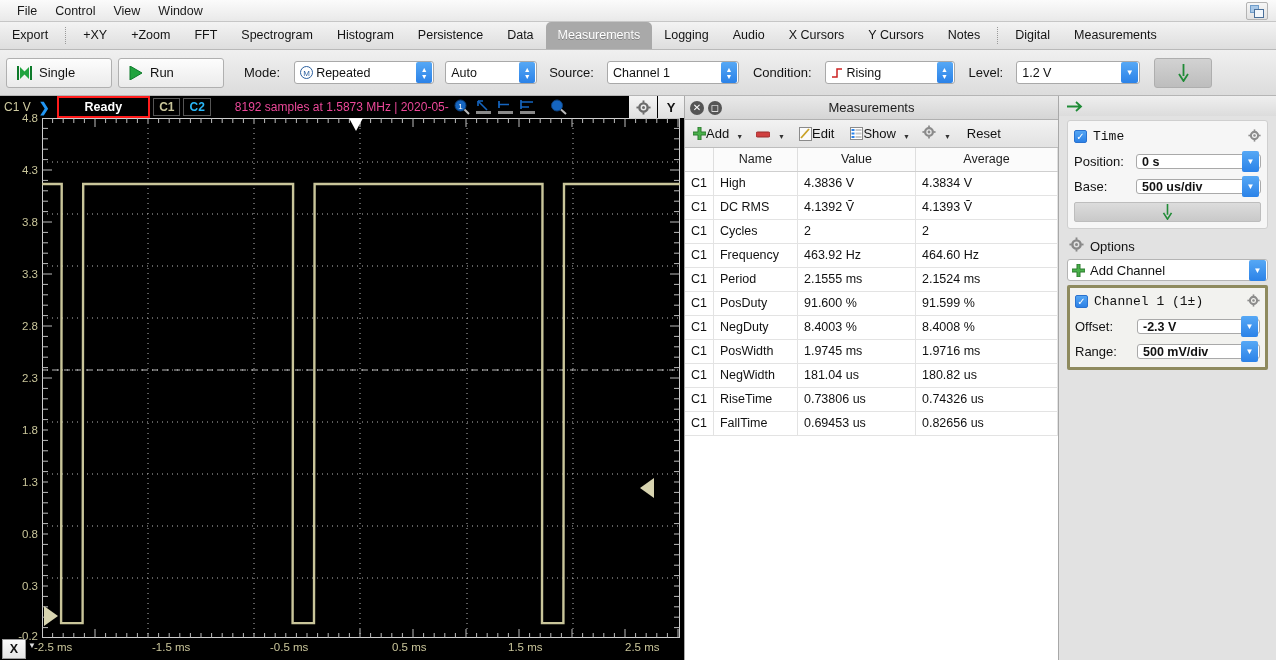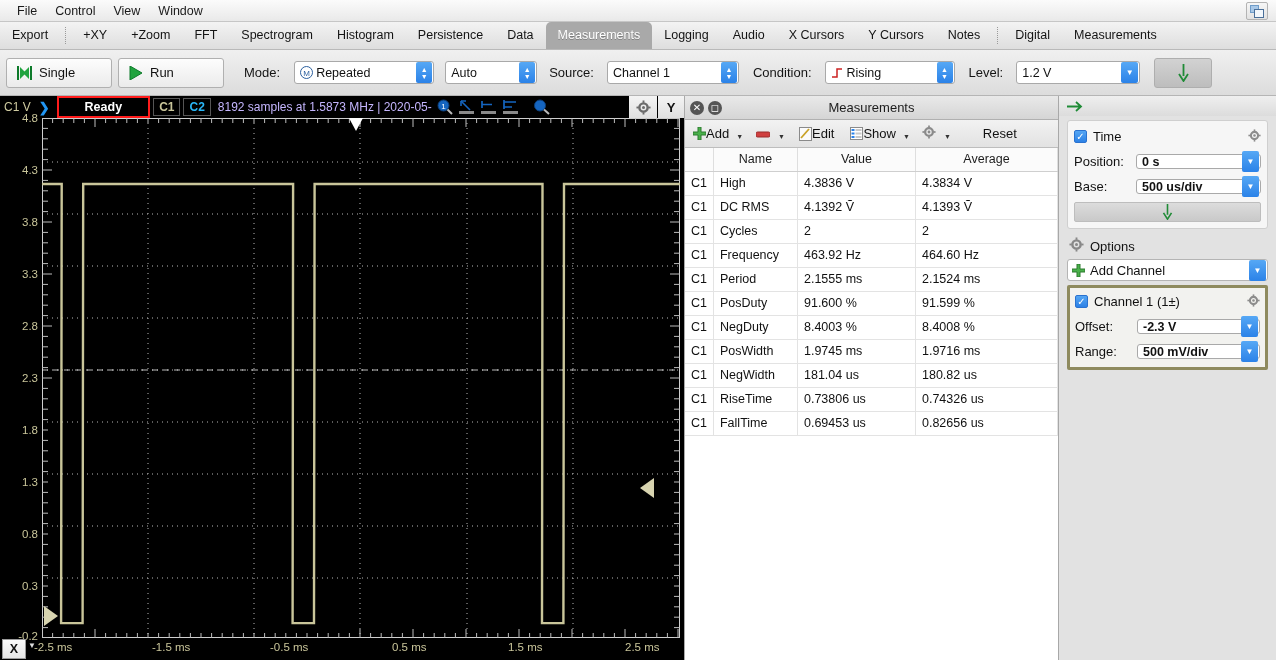--- a/index.html
+++ b/index.html
@@ -104,21 +104,21 @@
   .sv-chev { color:#2196f3; font-size:13px; font-weight:bold; margin:0 7px 0 8px; }
   .ready {
     background:#000; border:2px solid #ff1c1c; color:#fff;
     font-weight:bold; font-size:12.5px;
     padding:1px 26px; line-height:16px;
   }
   .chbadge { font-weight:bold; font-size:12px; padding:1px 5px;
     border:1px solid #555; margin-left:3px; }
   .c1b { color:#c9c59a; }
   .c2b { color:#29b6f6; }
-  .samples { color:#c4b5fd; margin-left:7px; font-size:12px; }
+  .samples { color:#ec4899; margin-left:24px; font-size:12px; }
   .sicon { margin-left:5px; display:flex; align-items:center; }
 
   .plotwrap { position:absolute; left:0; top:22px; width:684px; height:524px; }
   .ylabels {
     position:absolute; left:0; top:0; width:40px; height:520px;
     color:#c9c59a; font-size:11.5px;
   }
   .ylabels div { position:absolute; right:2px; }
   .grid { position:absolute; left:42px; top:0; width:638px; height:520px; }
   .xaxis {
@@ -184,21 +184,21 @@
   .card.ch1 { background:#f2f2ef; border:3px solid #8e8a5e; border-radius:2px; padding:3px 5px 5px 5px; }
   .card.ch2 { background:#f4f4f4; border:3px solid #00b7f0; border-radius:2px;
     padding:3px 5px; margin-top:3px; display:flex; align-items:center; }
   .crow { display:flex; align-items:center; height:21px; margin-bottom:4px; }
   .crow:last-child { margin-bottom:0; }
   .cbx { width:13px; height:13px; border-radius:2px; flex:none;
     display:flex; align-items:center; justify-content:center;
     font-size:10px; color:#fff; }
   .cbx.on { background:linear-gradient(#55a6f3,#2c81e6); border:1px solid #2a72cf; }
   .cbx.off { background:#fff; border:1px solid #9c9c9c; }
-  .clabel { font-size:13px; color:#111; margin-left:6px; flex:1; }
+  .clabel { font-size:13px; color:#111; margin-left:6px; flex:1;font-family:Liberation Mono, monospace; }
   .flabel { font-size:13px; color:#111; width:62px; flex:none; }
   .fcombo { flex:1; height:15px;font-weight:bold; }
   .greenbar {
     height:20px; margin-top:5px; background:linear-gradient(#dcdcdc,#c9c9c9);
     border:1px solid #bdbdbd; border-radius:2px;
     display:flex; align-items:center; justify-content:center;
   }
   .sect { display:flex; align-items:center; gap:6px; margin:8px 0 0 10px; }
   .sect-t { font-size:13px; color:#111; }
   .addch {
@@ -716,21 +716,21 @@
           <circle cx="8" cy="8" r="1.6" fill="#6b6b6b"></circle>
           <g stroke="#6b6b6b" stroke-width="2">
             <path d="M8 0.5 L8 3"></path>
               <path d="M8 13 L8 15.5"></path>
             <path d="M0.5 8 L3 8"></path>
               <path d="M13 8 L15.5 8"></path>
           </g>
         </svg>
       </span>
       <span class="caret" style="margin:6px 0 0 8px">▼</span>
-      <span style="margin-left:32px">Reset</span>
+      <span style="margin-left:16px">Reset</span>
     </div>
 
     <table class="meas">
       <thead>
         <tr>
           <th style="width:22px"></th>
           <th style="width:84px">Name</th>
           <th style="width:118px">Value</th>
           <th>Average</th>
         </tr>

